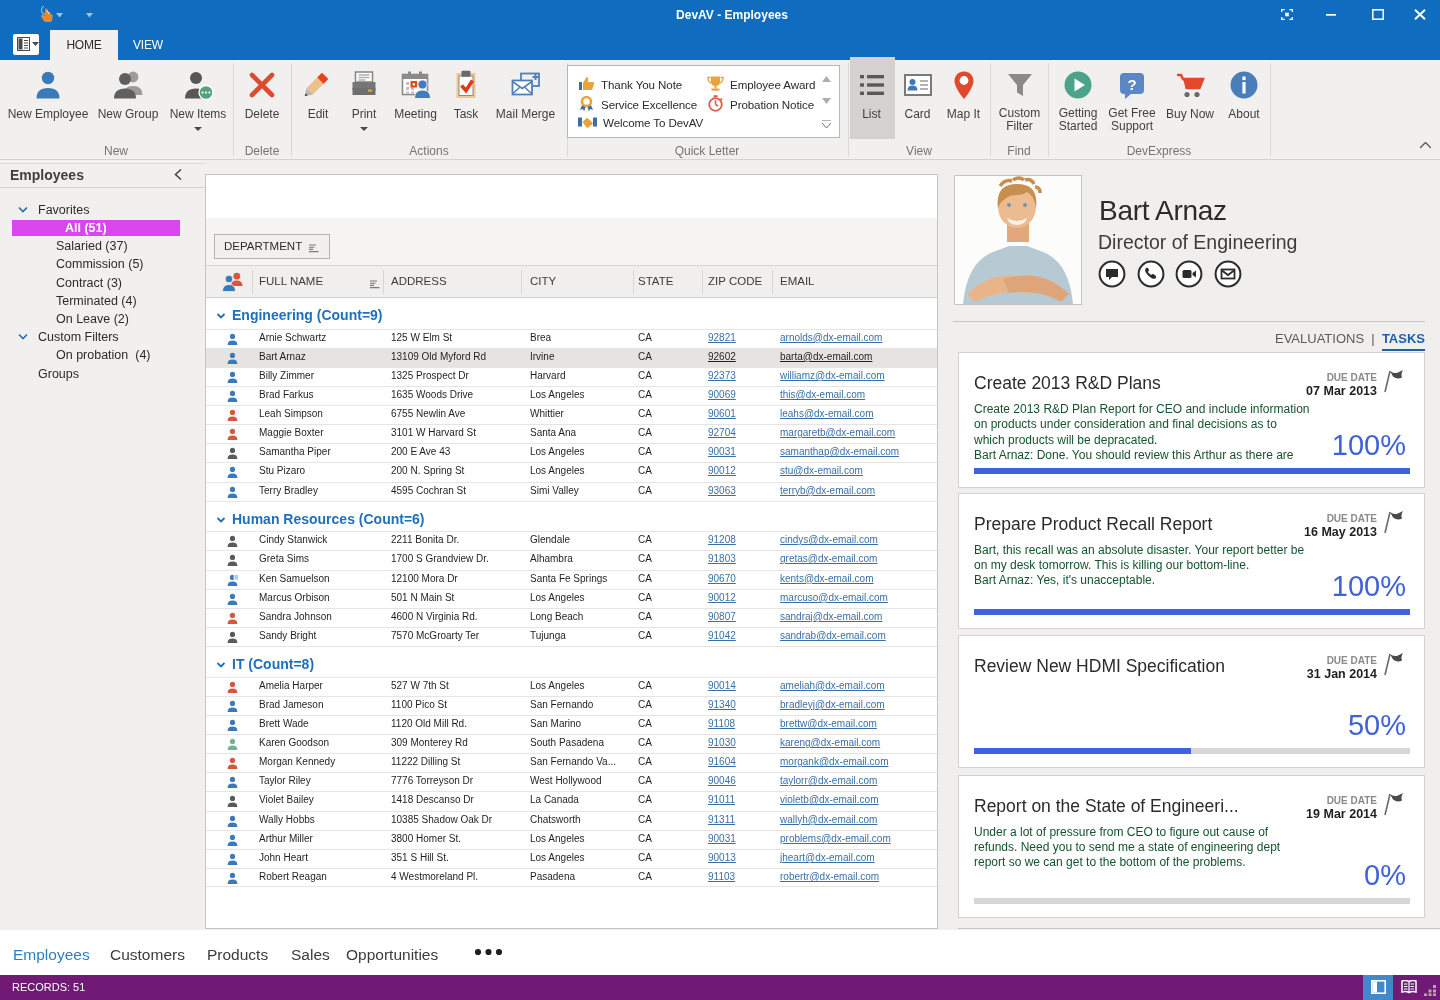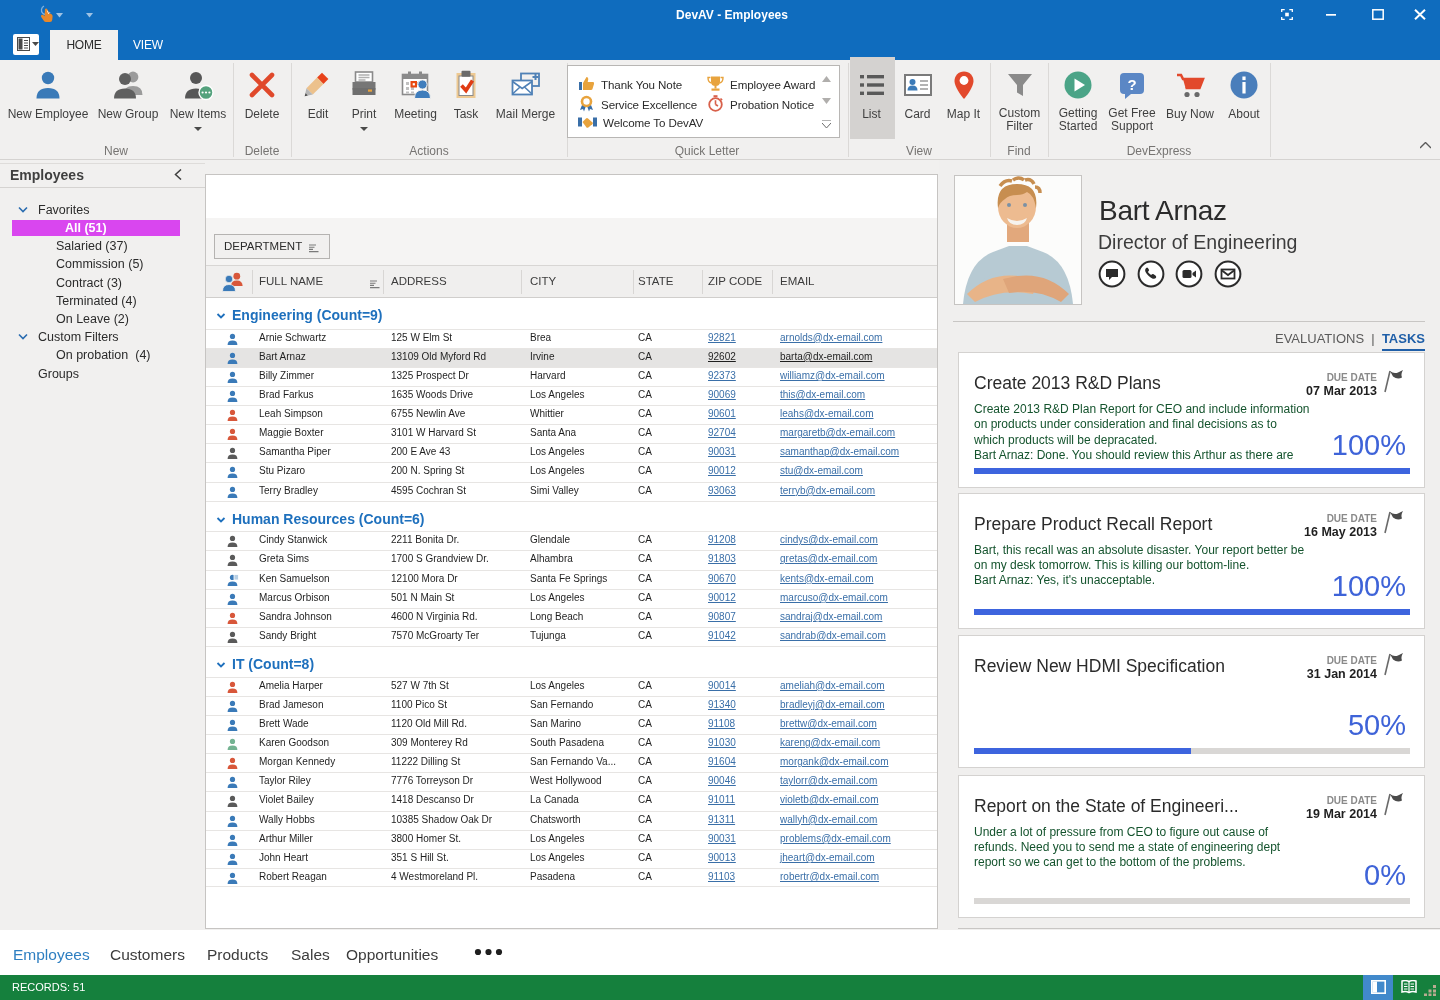--- a/index.html
+++ b/index.html
@@ -55,21 +55,21 @@
 .card {position:absolute;left:958px;width:467px;background:#fff;border:1px solid #d4d2d0}
 .ctitle {position:absolute;left:15px;top:20px;color:#2b2b2b}
 .cdue {position:absolute;right:47px;top:19px;font-size:10px;font-weight:bold;color:#8a8a8a}
 .cdate {position:absolute;right:47px;top:31px;font-size:12.5px;font-weight:bold;color:#1f1f1f}
 .cflag {position:absolute;right:18px;top:15px}
 .cbody {position:absolute;left:15px;top:49px;font-size:12px;line-height:15.4px;color:#14532d}
 .cpct {position:absolute;right:18px;bottom:25px;font-size:29px;color:#3e63d8}
 .cbar {position:absolute;left:15px;bottom:13px;width:436px;height:6px;background:#d9d7d5}
 .navbar {position:absolute;left:0;top:930px;width:1440px;height:45px;background:#fff}
 .nav {position:absolute;top:16px;font-size:15.5px;color:#3c3c3c}
-.statusbar {position:absolute;left:0;top:975px;width:1440px;height:25px;background:#15803d;color:#fff}
+.statusbar {position:absolute;left:0;top:975px;width:1440px;height:25px;background:#701a75;color:#fff}
 </style></head><body>
 <div class="titlebar">
  <svg class="abs" style="left:38px;top:5px" width="16" height="18" viewBox="0 0 16 18">
       <path d="M6 1 a4.5 4.5 0 1 0 6 6" stroke="#7fb2e0" stroke-width="1.3" fill="none"></path>
       <path d="M7 4 q1.6-1 2.4 0.6 l1.8 3.6 q3.6 0.8 3.4 3.4 l-0.4 3.4 q-0.2 2-2.2 2 h-4 q-1.4 0-2.2-1.2 l-2.6-3.8 q-0.8-1.4 0.6-2.2 q1-0.4 1.8 0.4 l1 1z" fill="#e8882a"></path>
       <path d="M9.2 5.6 l1.6 3.4" stroke="#fff" stroke-width="0.8"></path>
     </svg>
  <svg class="abs" style="left:56px;top:13px" width="7" height="5">
       <path d="M0 0 L3.5 4.5 L7 0" fill="#9ec2e4"></path>
     </svg>

